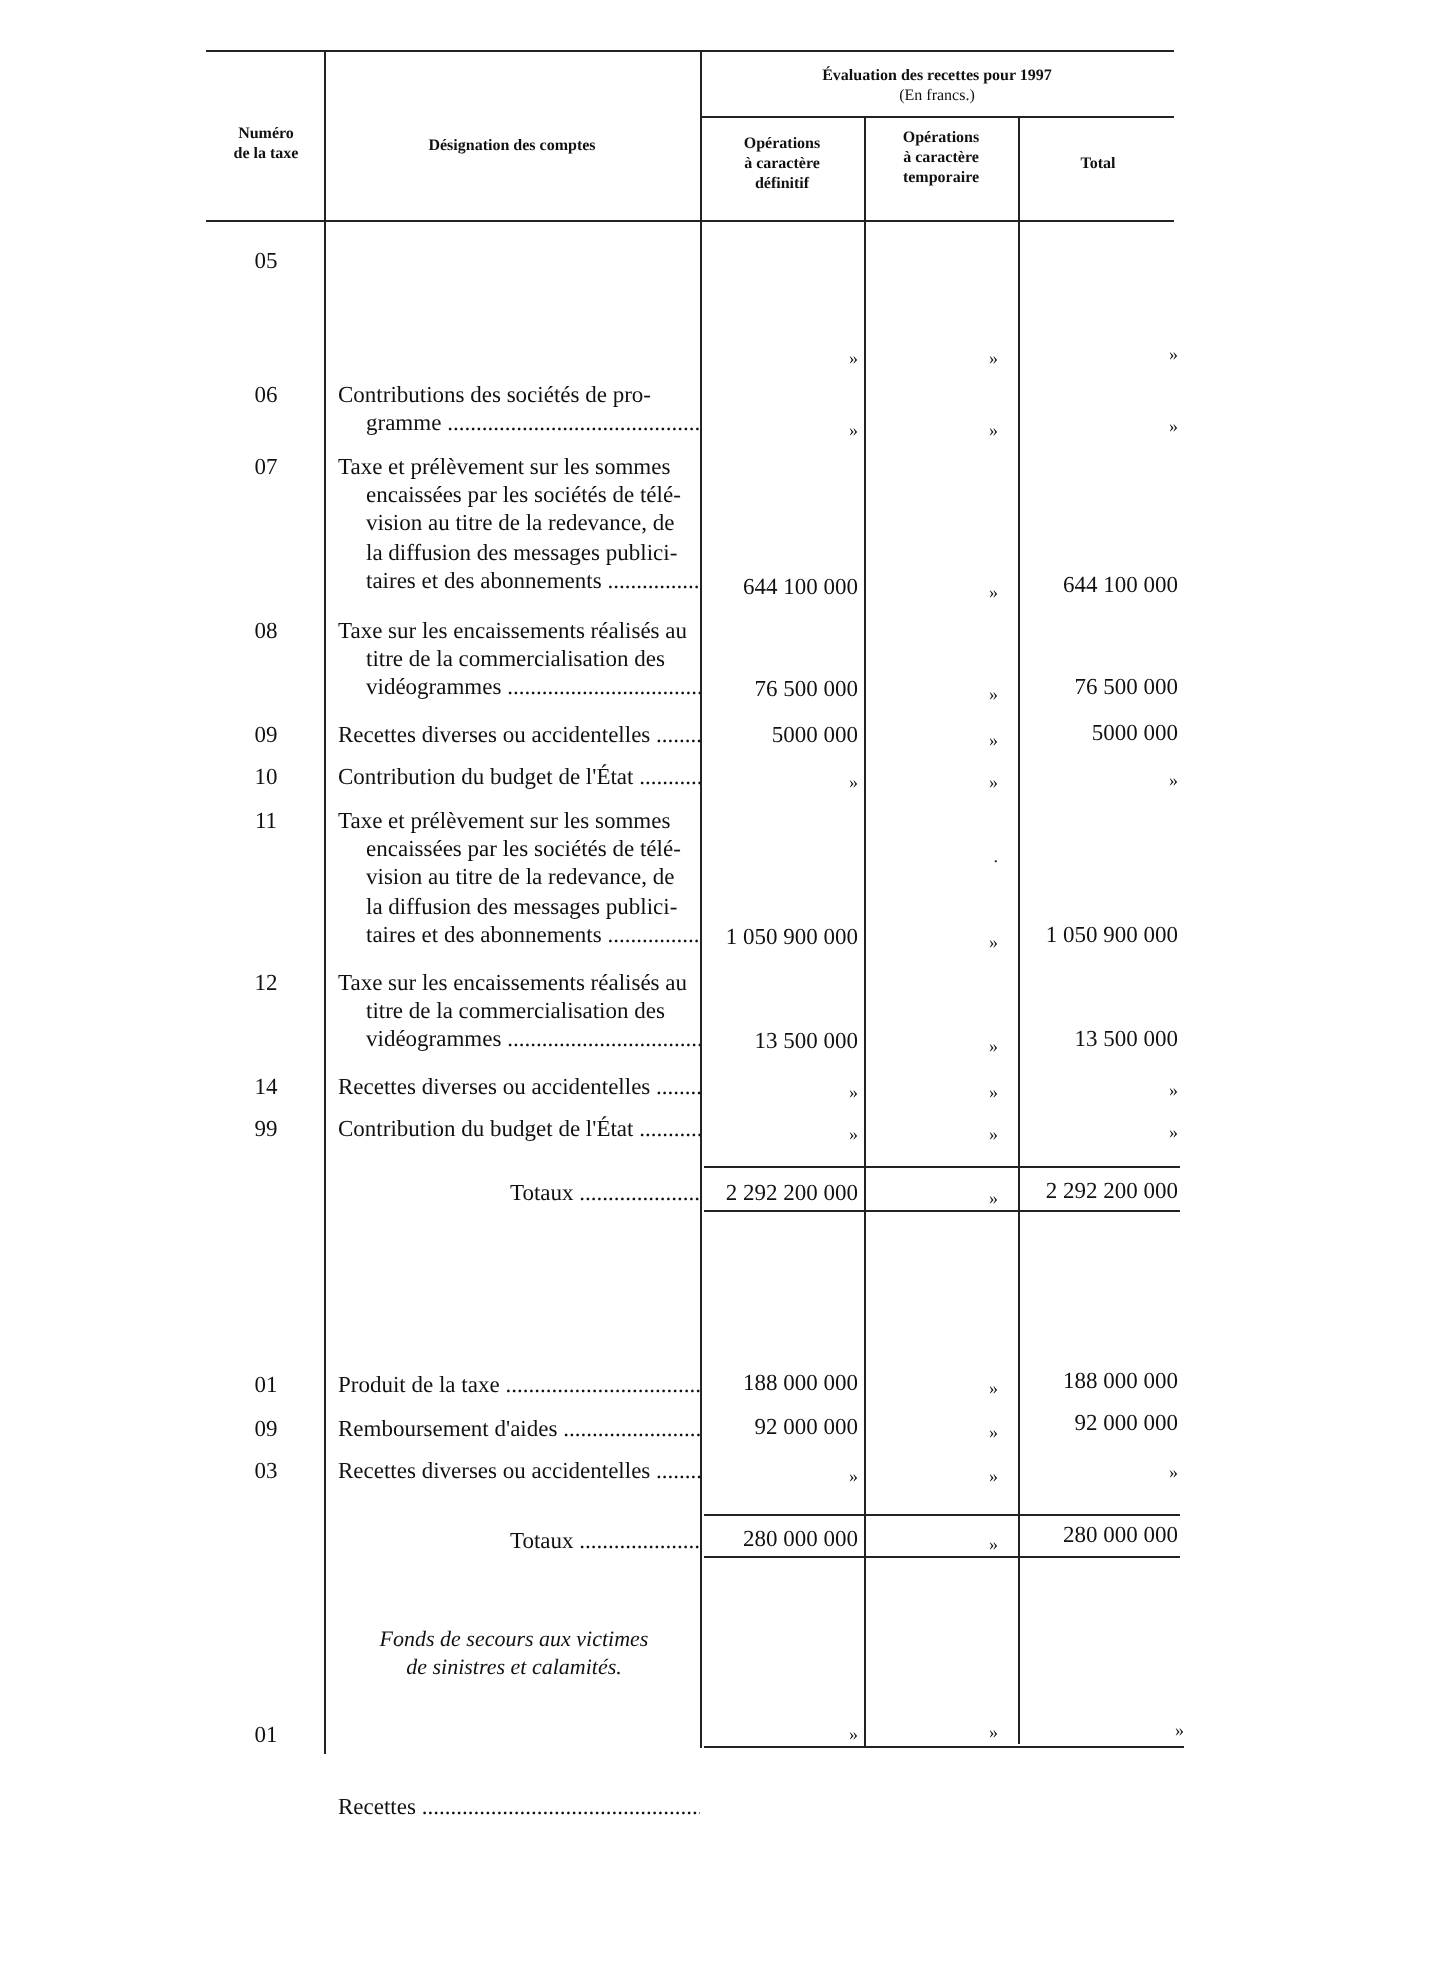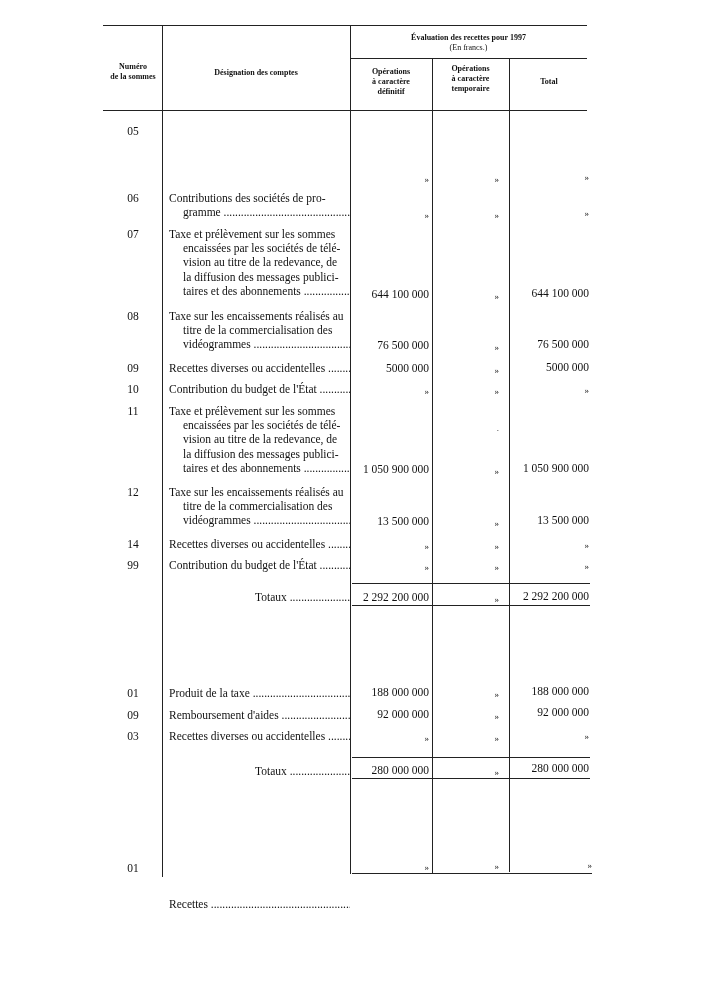--- a/index.html
+++ b/index.html
@@ -43,21 +43,21 @@
   <div class="hline" style="left:352px; top:583px; width:238px;"></div>
   <div class="hline" style="left:352px; top:605px; width:238px;"></div>
 
   <div class="hline" style="left:352px; top:757px; width:238px;"></div>
   <div class="hline" style="left:352px; top:778px; width:238px;"></div>
 
   <div class="hline" style="left:352px; top:873px; width:240px;"></div>
 
   <div class="hdr" style="left:104px; top:62px; width:58px;">
     <div>Numéro</div>
-    <div>de la sommes</div>
+    <div>de la taxe</div>
   </div>
   <div class="hdr" style="left:162px; top:68px; width:188px;">Désignation des comptes</div>
   <div class="hdr" style="left:350px; top:33px; width:237px;">
     <div>Évaluation des recettes pour 1997</div>
     <div class="hdr-sub">(En francs.)</div>
   </div>
   <div class="hdr" style="left:350px; top:67px; width:82px;">
     <div>Opérations</div>
     <div>à caractère</div>
     <div>définitif</div>
@@ -188,20 +188,24 @@
   </div>
   <div class="val c3 small" style="top:731px;">»</div>
   <div class="val c4 small" style="top:731px;">»</div>
   <div class="val c5 small" style="top:729px;">»</div>
 
   <div class="tot" style="top:764px;"><span>Totaux</span><span> .....................</span></div>
   <div class="val c3" style="top:763px;">280 000 000</div>
   <div class="val c4 small" style="top:765px;">»</div>
   <div class="val c5" style="top:761px;">280 000 000</div>
 
+  <div class="section" style="top:813px;">
+    <div>Fonds de secours aux victimes</div>
+    <div>de sinistres et calamités.</div>
+  </div>
 
   <div class="num" style="top:861px;">01</div>
   <div class="desc" style="top:897px;">
     <span class="l"><span>Recettes</span><span class="dots"></span></span>
   </div>
   <div class="val c3 small" style="top:860px;">»</div>
   <div class="val c4 small" style="top:859px;">»</div>
   <div class="val c5 small" style="top:858px; width:82px;">»</div>
 
 </div>

